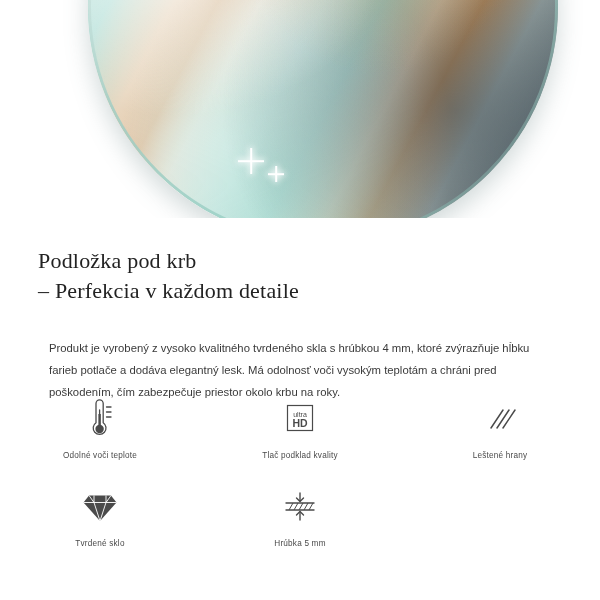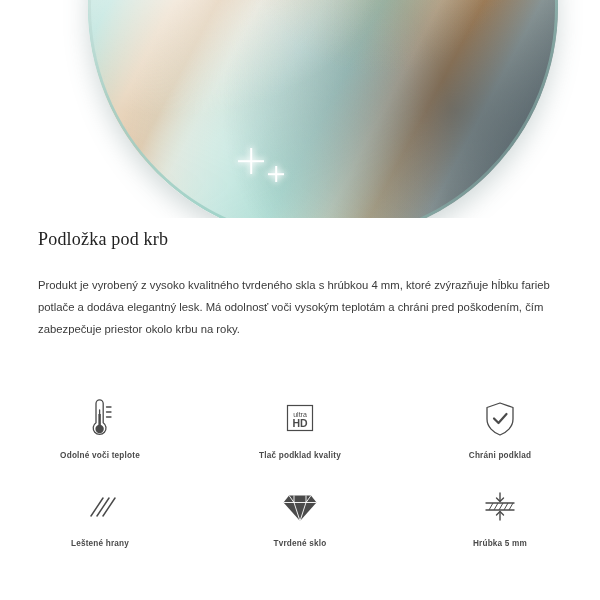--- a/index.html
+++ b/index.html
@@ -112,34 +112,34 @@
   
   .content {
     position: absolute;
     left: 0;
     top: 218px;
     width: 600px;
   }
 
   .headline {
     font-family: "Liberation Serif", serif;
-    font-size: 18px;
+    font-size: 22px;
     line-height: 30px;
     color: #222222;
     margin: 0;
-    padding: 6px 40px 0 38px;
+    padding: 28px 40px 0 38px;
     font-weight: 400;
     letter-spacing: 0.2px;
   }
   .headline .line2 {
     display: block;
   }
 
   .body-copy {
-    margin: 0;
+    margin: 11px;
     padding: 20px 36px 0 38px;
     font-size: 11.3px;
     line-height: 22px;
     color: #3a3a3a;
     font-family: "Liberation Sans", sans-serif;
   }
 
   
   .features {
     position: absolute;
@@ -162,40 +162,40 @@
     display: flex;
     align-items: center;
     justify-content: flex-end;
   }
   .feature .caption {
     margin-top: 9px;
     font-size: 8.2px;
     color: #4a4a4a;
     letter-spacing: 0.2px;
     text-align: right;
-    font-weight: bold;
   }
   svg { display: block; }
 </style>
 </head>
 <body>
 
 <div class="page">
 
   <div class="hero">
     <div class="board">
       <div class="board-edge"></div>
     </div>
     <div class="sparkle s1"></div>
     <div class="sparkle s2"></div>
   </div>
 
   <div class="content">
     <h1 class="headline">
       <span>Podložka pod krb</span>
+      <span class="line2">– Perfekcia v každom detaile</span>
     </h1>
     <p class="body-copy">Produkt je vyrobený z vysoko kvalitného tvrdeného skla s hrúbkou 4 mm, ktoré zvýrazňuje hĺbku farieb potlače a dodáva elegantný lesk. Má odolnosť voči vysokým teplotám a chráni pred poškodením, čím zabezpečuje priestor okolo krbu na roky.</p>
   </div>
 
   <div class="features">
 
     <div class="feature">
       <div class="glyph">
         <svg width="40" height="42" viewBox="0 0 40 42">
           <g fill="none" stroke="#4a4a4a" stroke-width="1.3" stroke-linecap="round">
@@ -216,29 +216,20 @@
       <div class="glyph">
         <svg width="44" height="42" viewBox="0 0 44 42">
           <rect x="9.5" y="7.5" width="25" height="25" fill="none" stroke="#4a4a4a" stroke-width="1.2"></rect>
           <text x="22" y="18.5" font-family="Liberation Sans, sans-serif" font-size="7" fill="#4a4a4a" text-anchor="middle">ultra</text>
           <text x="22" y="29" font-family="Liberation Sans, sans-serif" font-size="10.5" font-weight="bold" fill="#4a4a4a" text-anchor="middle">HD</text>
         </svg>
       </div>
       <div class="caption">Tlač podklad kvality</div>
     </div>
 
-    <div class="feature">
-      <div class="glyph">
-        <svg width="40" height="42" viewBox="0 0 40 42">
-          <path d="M20 5 L33 9.5 V21 C33 29 26.5 34.5 20 37 C13.5 34.5 7 29 7 21 V9.5 Z" fill="none" stroke="#4a4a4a" stroke-width="1.3" stroke-linejoin="round"></path>
-          <path d="M14 20.5 L18.5 25 L26.5 16" fill="none" stroke="#4a4a4a" stroke-width="2.2" stroke-linecap="round" stroke-linejoin="round"></path>
-        </svg>
-      </div>
-      <div class="caption">Chráni podklad</div>
-    </div>
 
     <div class="feature">
       <div class="glyph">
         <svg width="44" height="42" viewBox="0 0 44 42">
           <g stroke="#4a4a4a" stroke-width="1.5" stroke-linecap="round">
             <line x1="13" y1="30" x2="25" y2="12"></line>
             <line x1="19" y1="30" x2="31" y2="12"></line>
             <line x1="25" y1="30" x2="37" y2="12"></line>
           </g>
         </svg>

